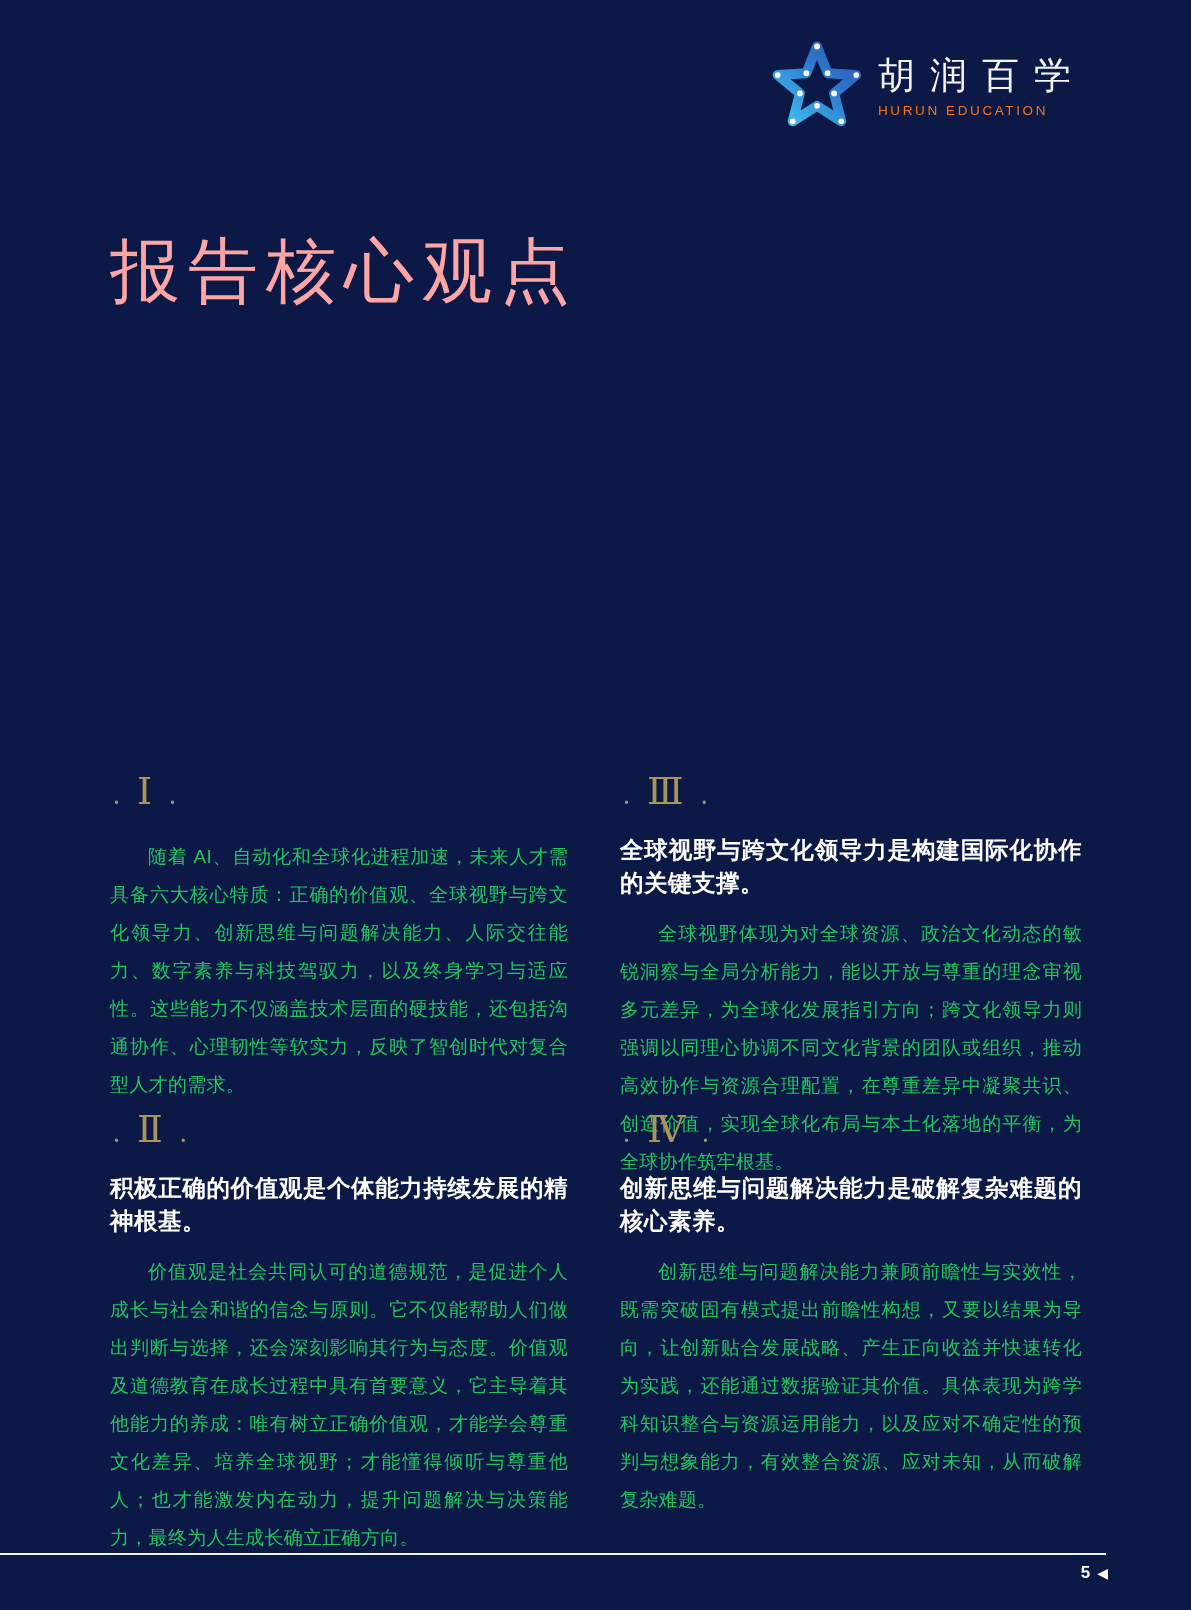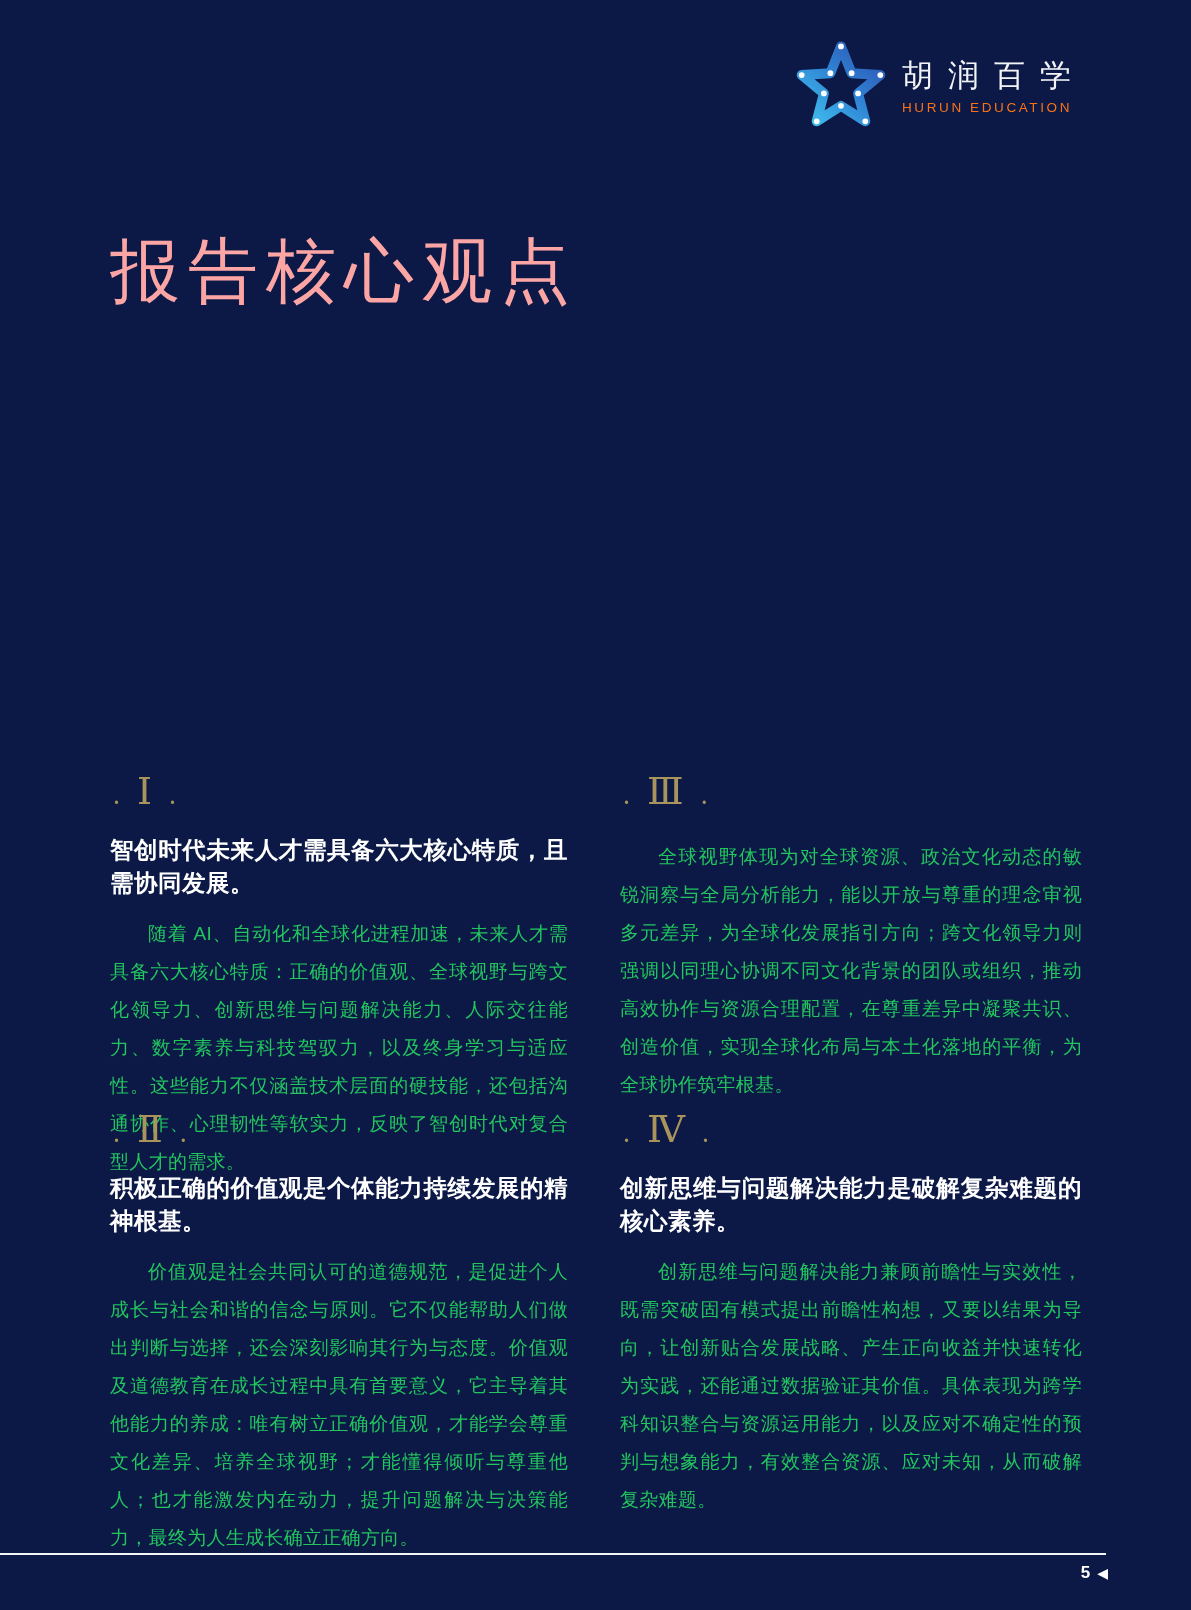--- a/index.html
+++ b/index.html
@@ -17,21 +17,21 @@
   }
 
   
   .logo {
     position: absolute; top: 40px; right: 105px;
     display: flex; align-items: center;
   }
   .logo-star { width: 90px; height: 92px; margin-right: 16px; }
   .logo-text { display: flex; flex-direction: column; }
   .logo-cn {
-    color: #f2f4f8; font-size: 31px; font-weight: 400;
+    color: #f2f4f8; font-size: 37px; font-weight: 400;
     letter-spacing: 15px; line-height: 1.2;
     font-family: "Liberation Sans", "DejaVu Sans", sans-serif;
     white-space: nowrap;
     text-align: right;
   }
   .logo-en {
     color: #f97316; font-size: 13.5px; font-weight: 400;
     letter-spacing: 2.6px; margin-top: 5px;
     white-space: nowrap;
   }
@@ -138,30 +138,30 @@
   </div>
 
   <h1 class="page-title">报告核心观点</h1>
 
   <div class="section sec-1">
     <div class="numeral-line">
       <span class="numeral-dot">.</span>
       <span class="numeral">Ⅰ</span>
       <span class="numeral-dot">.</span>
     </div>
-    <div class="section-heading">智创时代未来人才需具备六大核心特质，且需协同发展。</div>
     <div class="section-body">随着 AI、自动化和全球化进程加速，未来人才需具备六大核心特质：正确的价值观、全球视野与跨文化领导力、创新思维与问题解决能力、人际交往能力、数字素养与科技驾驭力，以及终身学习与适应性。这些能力不仅涵盖技术层面的硬技能，还包括沟通协作、心理韧性等软实力，反映了智创时代对复合型人才的需求。</div>
   </div>
 
   <div class="section sec-3">
     <div class="numeral-line">
       <span class="numeral-dot">.</span>
       <span class="numeral">Ⅲ</span>
       <span class="numeral-dot">.</span>
     </div>
+    <div class="section-heading">全球视野与跨文化领导力是构建国际化协作的关键支撑。</div>
     <div class="section-body">全球视野体现为对全球资源、政治文化动态的敏锐洞察与全局分析能力，能以开放与尊重的理念审视多元差异，为全球化发展指引方向；跨文化领导力则强调以同理心协调不同文化背景的团队或组织，推动高效协作与资源合理配置，在尊重差异中凝聚共识、创造价值，实现全球化布局与本土化落地的平衡，为全球协作筑牢根基。</div>
   </div>
 
   <div class="section sec-2">
     <div class="numeral-line">
       <span class="numeral-dot">.</span>
       <span class="numeral">Ⅱ</span>
       <span class="numeral-dot">.</span>
     </div>
     <div class="section-heading">积极正确的价值观是个体能力持续发展的精神根基。</div>

